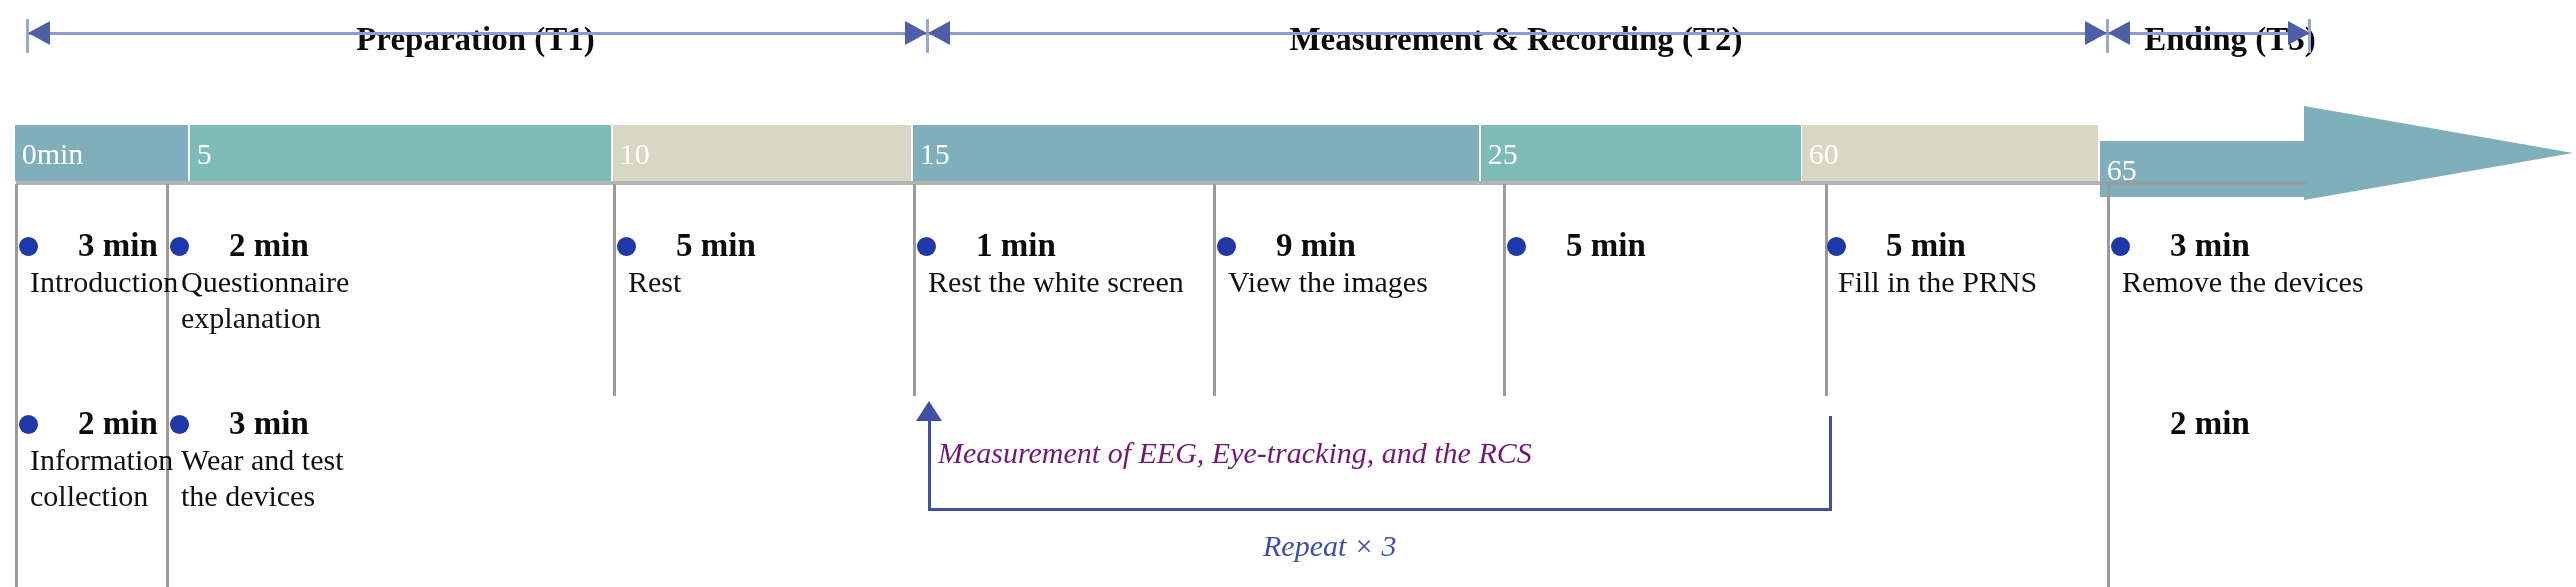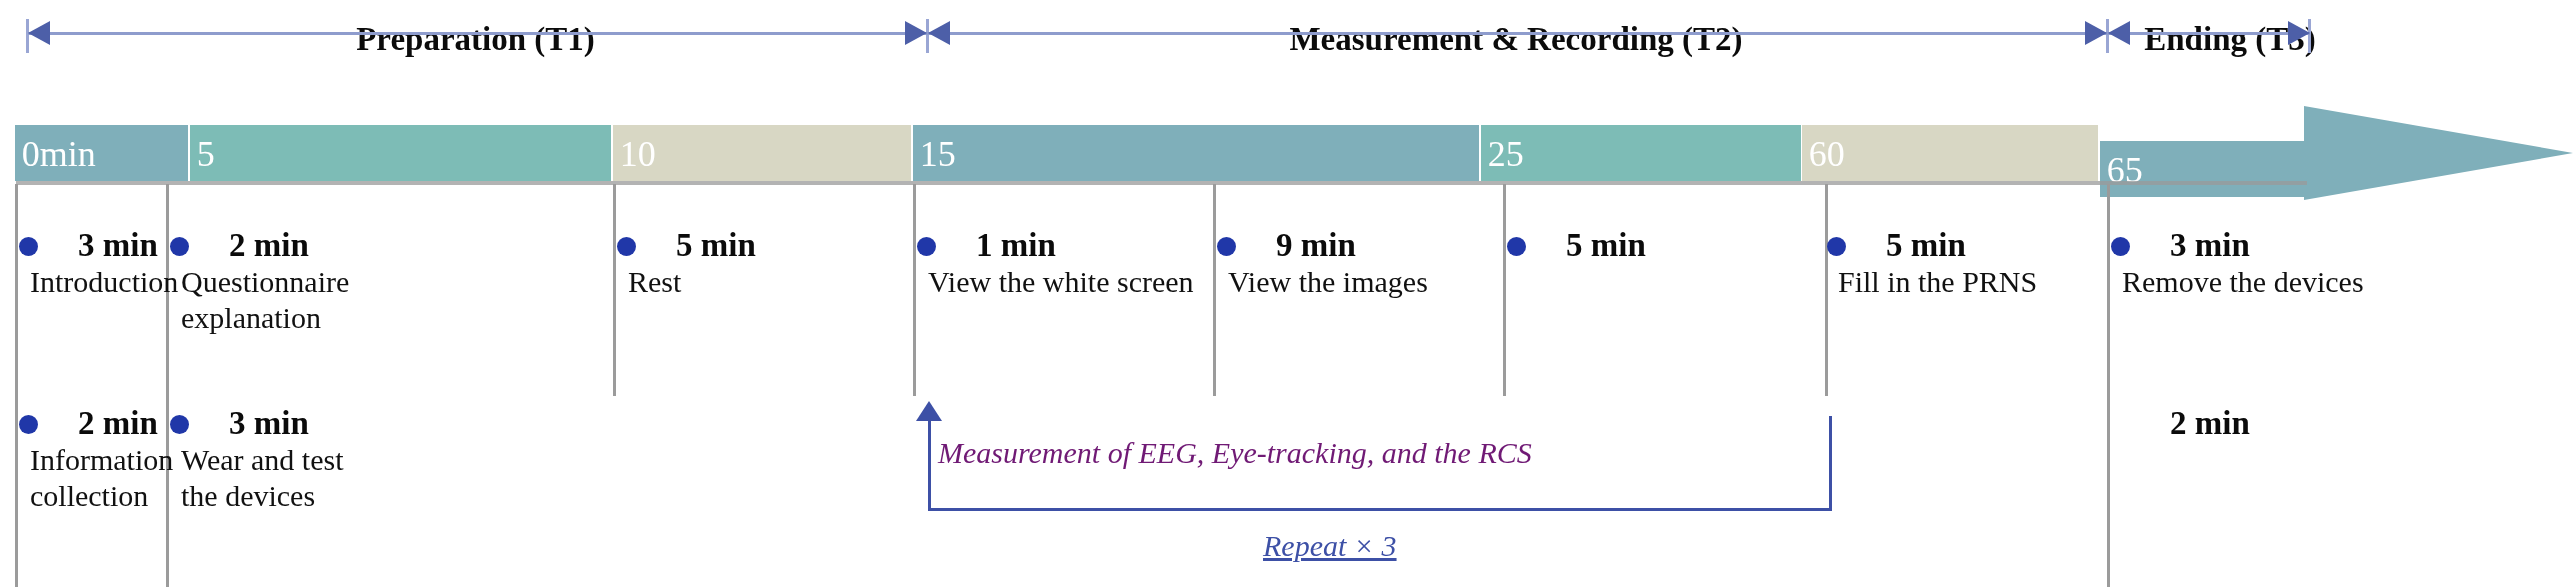--- a/index.html
+++ b/index.html
@@ -20,21 +20,21 @@
   .arrow-head{position:absolute;top:21px;width:0;height:0;
               border-top:12.6px solid transparent;border-bottom:12.6px solid transparent;}
   .arrow-head.left{border-right:22px solid #4d5fa8;}
   .arrow-head.right{border-left:22px solid #4d5fa8;}
 
   
   #time-bar{position:absolute;left:15px;top:125px;height:56px;width:2293px;}
   .seg{position:absolute;top:0;height:56px;box-sizing:border-box;
        border-right:2.2px solid #ffffff;}
   .seg span{position:absolute;left:6.7px;top:50%;transform:translateY(-48%);
-            color:#ffffff;font-size:36px;line-height:1;white-space:nowrap;}
+            color:#ffffff;font-size:30px;line-height:1;white-space:nowrap;}
   .c-blue{background:#7fafba;}
   .c-teal{background:#7dbcb6;}
   .c-beige{background:#d8d7c4;}
 
   #bar-arrowhead{position:absolute;left:2304px;top:106px;width:0;height:0;
                  border-top:47px solid transparent;border-bottom:47px solid transparent;
                  border-left:269px solid #7fafba;}
 
   #bar-shadow{position:absolute;left:16.4px;top:181px;width:2291px;height:3.7px;
               background:#9a9a9a;opacity:.75;}
@@ -53,21 +53,21 @@
   
   #bracket{position:absolute;left:928px;top:416px;width:904px;height:95px;
            border-left:3.7px solid #3d50a6;border-right:3.7px solid #3d50a6;
            border-bottom:3.7px solid #3d50a6;box-sizing:border-box;}
   #bracket-arrow{position:absolute;left:916px;top:401px;width:0;height:0;
                  border-left:13.4px solid transparent;border-right:13.4px solid transparent;
                  border-bottom:20px solid #3d50a6;}
   #bracket-label{position:absolute;left:938px;top:436px;font-size:30px;
                  font-style:italic;color:#701a75;white-space:nowrap;}
   #repeat-label{position:absolute;left:1263px;top:529px;font-size:30px;
-                font-style:italic;color:#3d50a6;white-space:nowrap;text-decoration:underline;}
+                font-style:italic;color:#3d50a6;white-space:nowrap;}
 </style>
 </head>
 <body>
 
 <div id="phase-band">
 
   <div class="phase-title" style="left:178px;width:595px;">Preparation (T1)</div>
   <div class="phase-title" style="left:1070px;width:892px;">Measurement &amp; Recording (T2)</div>
   <div class="phase-title" style="left:2007px;width:446px;">Ending (T3)</div>
 
@@ -137,21 +137,21 @@
 
 <div class="event" style="left:628px;top:227px;width:260px;">
   <div class="dot"></div>
   <div class="dur">5 min</div>
   <div class="desc">Rest</div>
 </div>
 
 <div class="event" style="left:928px;top:227px;width:282px;">
   <div class="dot"></div>
   <div class="dur">1 min</div>
-  <div class="desc">View the white screen</div>
+  <div class="desc">Rest the white screen</div>
 </div>
 
 <div class="event" style="left:1228px;top:227px;width:260px;">
   <div class="dot"></div>
   <div class="dur">9 min</div>
   <div class="desc">View the images</div>
 </div>
 
 <div class="event" style="left:1518px;top:227px;width:301px;">
   <div class="dot"></div>

